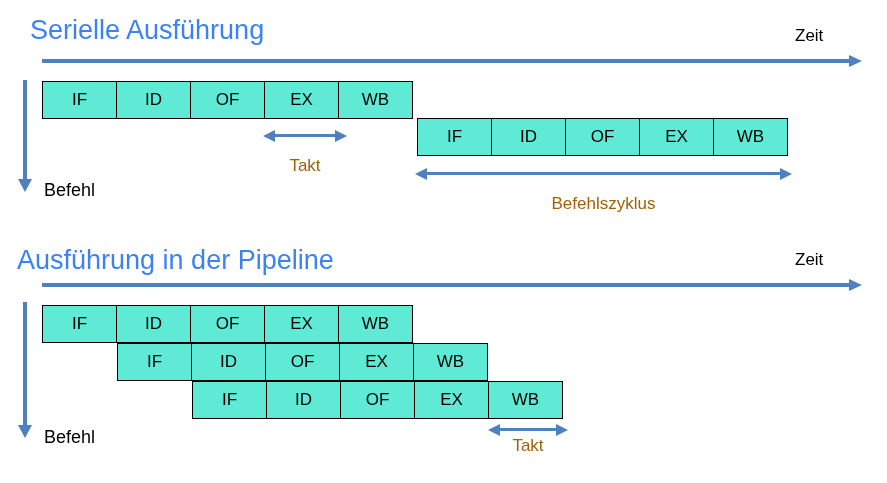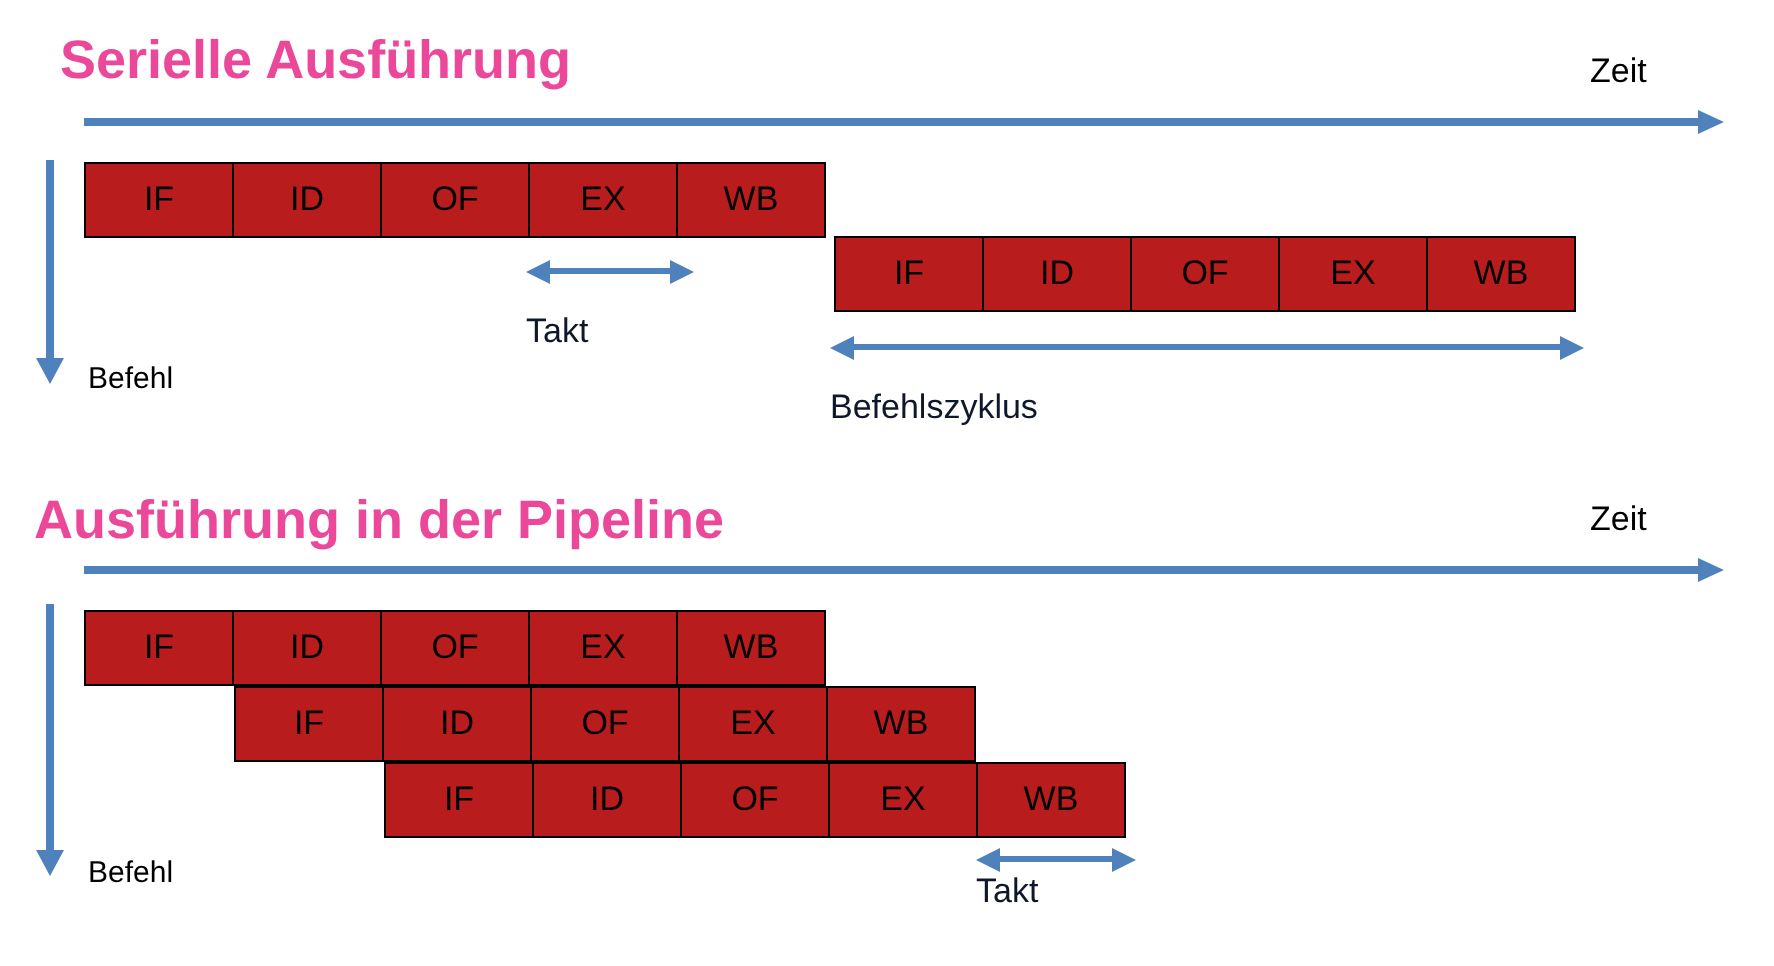--- a/index.html
+++ b/index.html
@@ -20,24 +20,24 @@
     left: 0; top: 0;
     width: 887px;
     height: 483px;
   }
 
   
   .section-title {
     position: absolute;
     font-size: 27px;
     line-height: 32px;
-    font-weight: bold;
+    font-weight: normal;
     letter-spacing: 0px;
     white-space: nowrap;
-    color: #ec4899;
+    color: #3b82f6;
   }
 
   
   .time-axis {
     position: absolute;
     height: 12px;
   }
   .time-axis .shaft {
     position: absolute;
     left: 0;
@@ -76,38 +76,38 @@
   .instr-axis .head {
     position: absolute;
     left: 0;
     width: 0; height: 0;
     border-left: 7px solid transparent;
     border-right: 7px solid transparent;
     border-top: 13px solid #4F81BD;
   }
   .instr-label {
     position: absolute;
-    font-size: 15px;
+    font-size: 18px;
     line-height: 20px;
     white-space: nowrap;
     color: #000000;
   }
 
   
   .stage-row {
     position: absolute;
     display: flex;
   }
   .cell {
     box-sizing: border-box;
     width: 75px;
     height: 38px;
     border: 1px solid #000000;
     margin-left: -1px;
-    background: #b91c1c;
+    background: #5eead4;
     font-size: 17px;
     line-height: 36px;
     text-align: center;
     color: #000000;
   }
   .cell:first-child { margin-left: 0; }
 
   
   .measure {
     position: absolute;
@@ -134,23 +134,23 @@
     top: 0px;
     width: 0; height: 0;
     border-top: 6px solid transparent;
     border-bottom: 6px solid transparent;
     border-left: 12px solid #4F81BD;
   }
   .measure-label {
     position: absolute;
     font-size: 17px;
     line-height: 20px;
-    text-align: left;
-    white-space: nowrap;
-    color: #0f172a;
+    text-align: center;
+    white-space: nowrap;
+    color: #a16207;
   }
 </style>
 </head>
 <body>
 
 <div class="stage">
 
   <div>
 
     <div class="section-title" style="left:30px; top:14px;">Serielle Ausführung</div>

